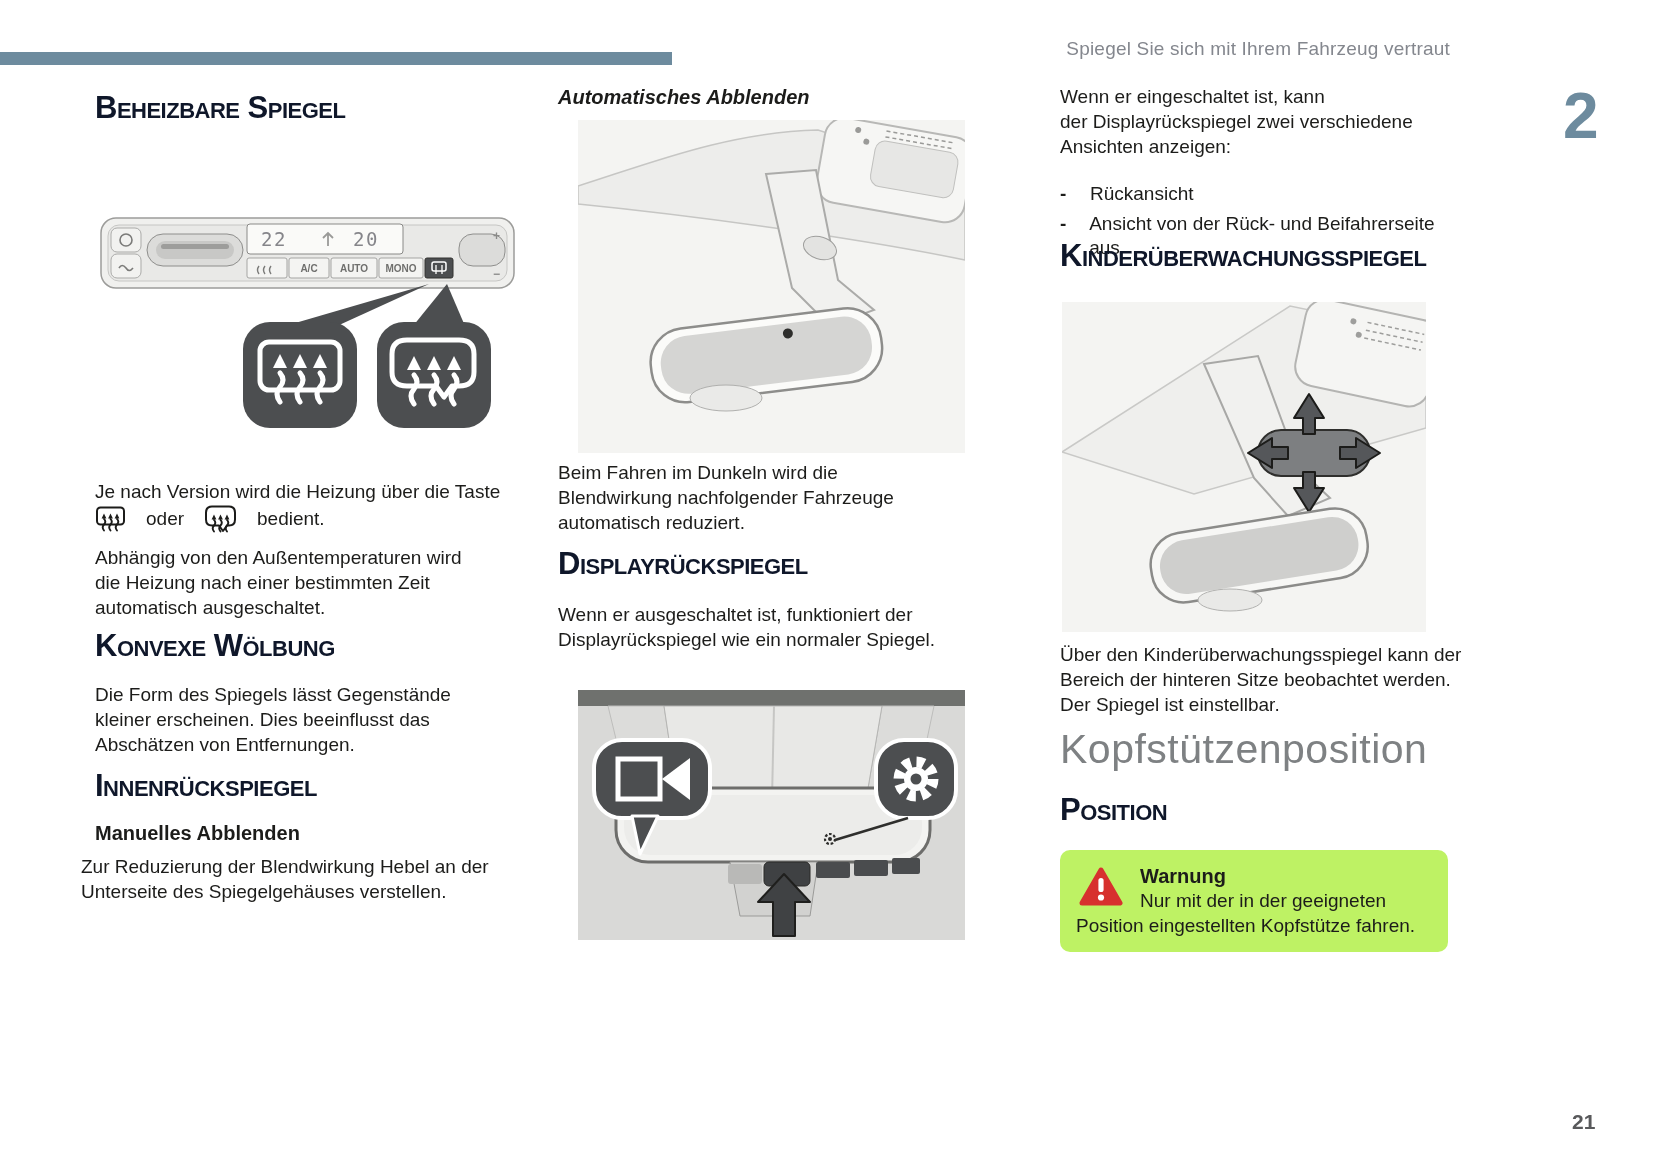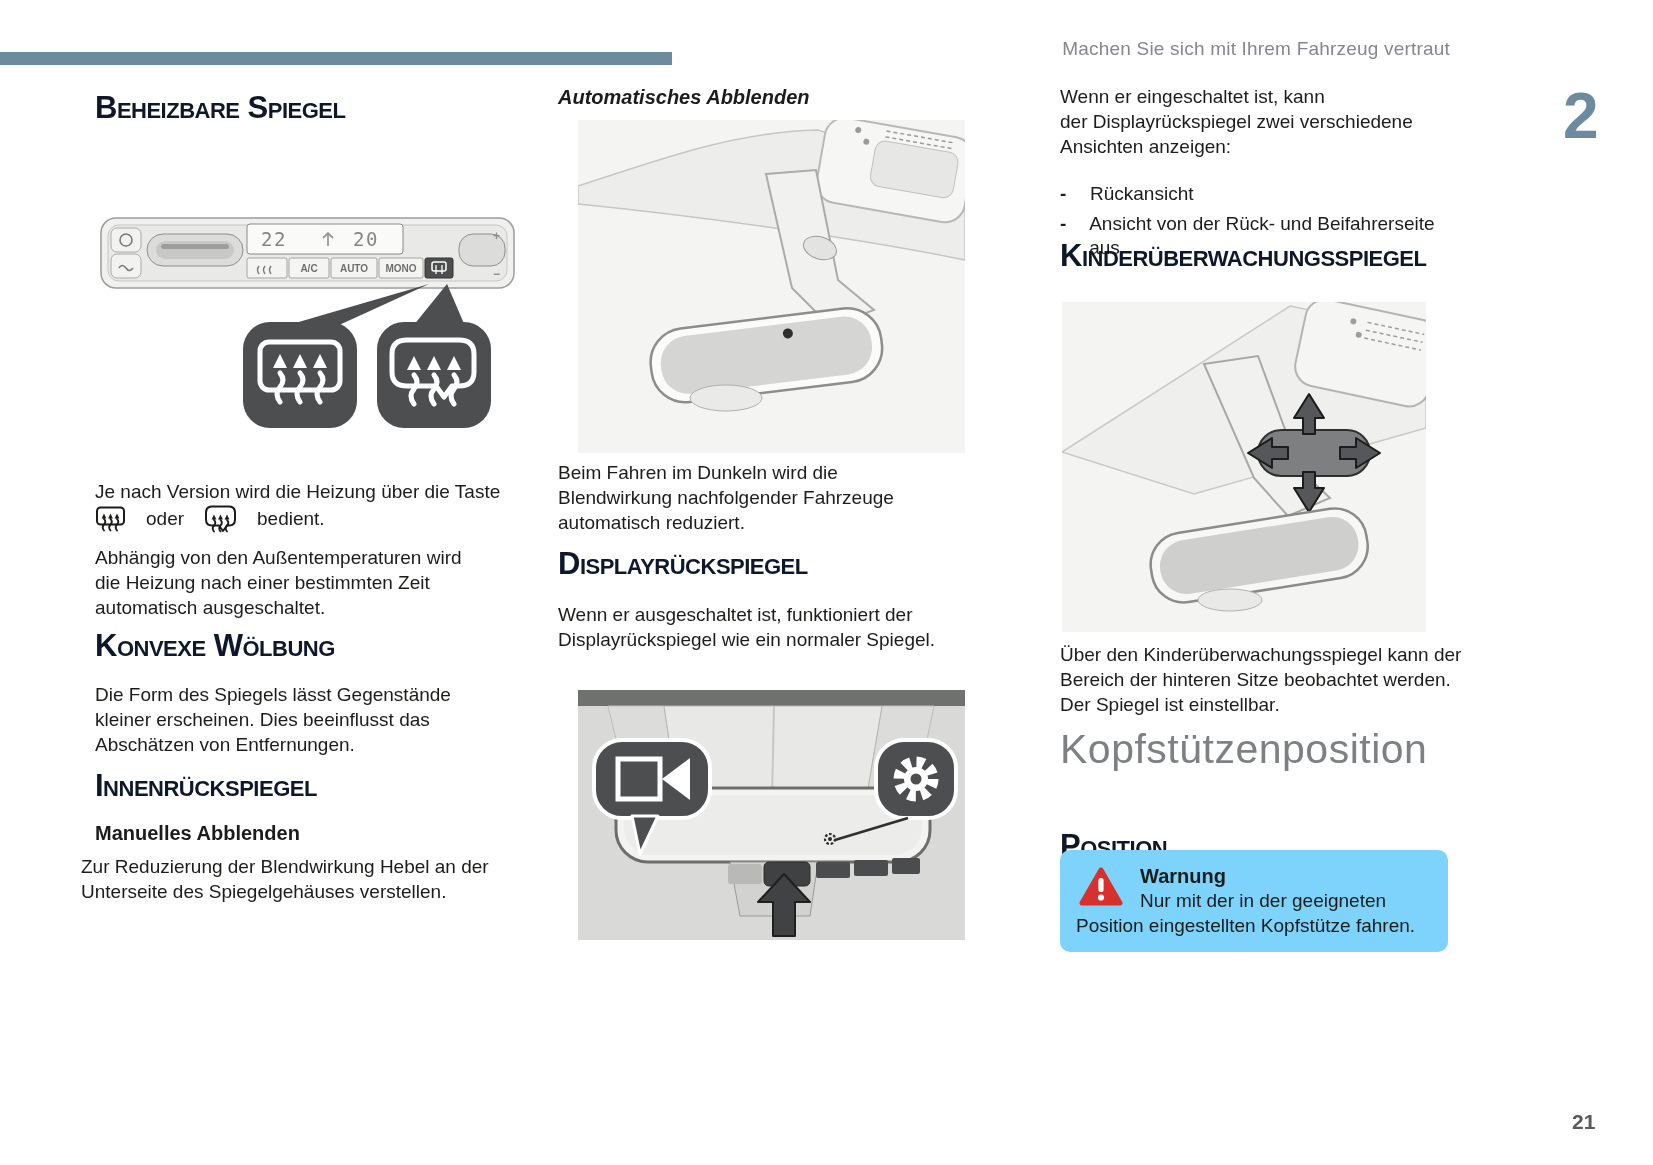--- a/index.html
+++ b/index.html
@@ -17,33 +17,33 @@
   .sec-h{font-weight:800;font-variant:small-caps;font-size:31px;letter-spacing:-0.5px;
          color:#0f172a;line-height:1.05;}
   .sub-h{font-weight:700;font-size:20px;color:#1c1c1a;}
   .big-h{font-size:41px;font-weight:400;color:#7e8183;letter-spacing:.5px;}
   .para{font-size:19px;line-height:25px;white-space:pre-line;color:#1c1c1a;}
   .iconline{display:flex;align-items:center;gap:8px;font-size:19px;}
   .bullet{display:flex;font-size:19px;line-height:24px;}
   .bullet .dash{width:30px;font-weight:700;}
   
   .warnbox{position:absolute;left:1060px;top:850px;width:388px;height:102px;
-           background:#7dd3fc;border-radius:10px;box-sizing:border-box;padding:14px 16px 10px 16px;}
+           background:#bef264;border-radius:10px;box-sizing:border-box;padding:14px 16px 10px 16px;}
   .warnbox .tri{float:left;margin:2px 16px 4px 2px;}
   .warnbox .wtitle{font-weight:700;font-size:20px;line-height:24px;}
   .warnbox .wbody{font-size:19px;line-height:25px;}
   svg{display:block;}
 </style>
 </head>
 <body>
 
 <div id="page">
 
   <div class="topbar"></div>
-  <div class="runhead">Machen Sie sich mit Ihrem Fahrzeug vertraut</div>
+  <div class="runhead">Spiegel Sie sich mit Ihrem Fahrzeug vertraut</div>
   <div class="chapnum">2</div>
   <div class="pagenum">21</div>
 
   <div class="abs sec-h" style="left:95px;top:92px;">Beheizbare Spiegel</div>
 
   <div class="abs" style="left:95px;top:202px;">
     <svg width="425" height="238" viewBox="0 0 425 238">
       <g>
         <rect x="6" y="16" width="413" height="70" rx="15" fill="#f0f0ee" stroke="#9c9c9a" stroke-width="1.5"></rect>
         <rect x="13" y="23" width="399" height="56" rx="11" fill="#e9e9e7" stroke="#c6c6c4" stroke-width="1"></rect>
@@ -296,21 +296,21 @@
       <ellipse cx="168" cy="298" rx="32" ry="11" fill="#e9e9e7" stroke="#b2b2b0"></ellipse>
     </svg>
   </div>
 
   <div class="abs para" style="left:1060px;top:642px;width:410px;">Über den Kinderüberwachungsspiegel kann der
 Bereich der hinteren Sitze beobachtet werden.
 Der Spiegel ist einstellbar.</div>
 
   <div class="abs big-h" style="left:1060px;top:726px;">Kopfstützenposition</div>
 
-  <div class="abs sec-h" style="left:1060px;top:794px;margin-top:36px;">Position</div>
+  <div class="abs sec-h" style="left:1060px;top:794px;">Position</div>
 
   <div class="warnbox">
     <svg class="tri" width="46" height="42" viewBox="0 0 46 42">
       <path d="M23,4 L42,37 H4 Z" fill="#d7312e" stroke="#d7312e" stroke-width="5" stroke-linejoin="round"></path>
       <rect x="20.4" y="12" width="5.2" height="14" rx="2.6" fill="#ffffff"></rect>
       <circle cx="23" cy="31.5" r="3.1" fill="#ffffff"></circle>
     </svg>
     <div class="wtitle">Warnung</div>
     <div class="wbody">Nur mit der in der geeigneten Position eingestellten Kopfstütze fahren.</div>
   </div>

